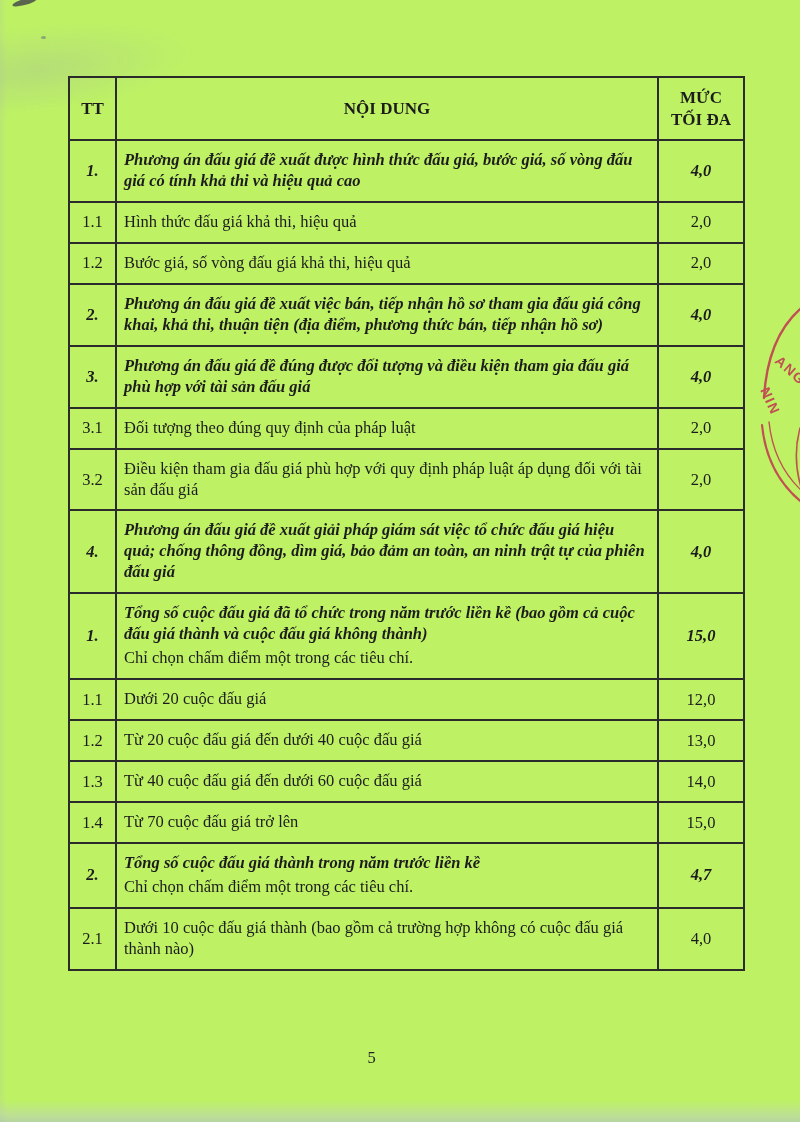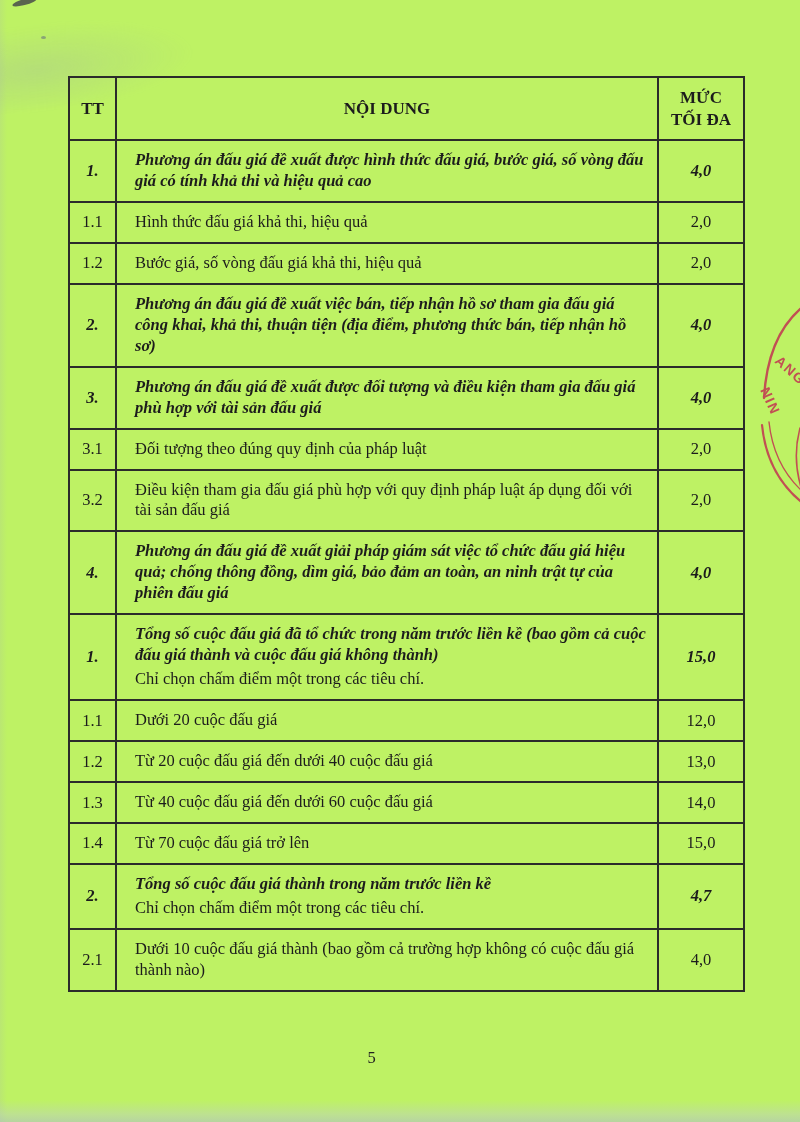--- a/index.html
+++ b/index.html
@@ -42,21 +42,21 @@
   .doc-table th,.doc-table td{
     border:2px solid #2b2b2b;
     vertical-align:middle;
     overflow:hidden;
   }
   .doc-table th{
     font-size:17px;font-weight:bold;text-align:center;
     padding:7px 4px;height:47px;line-height:1.25;
   }
   td.tt{ text-align:center; font-size:16.5px; padding:2px 2px;}
-  td.content{ padding:9px 8px 9px 18px; font-size:16.5px; line-height:1.27; }
+  td.content{ padding:9px 8px 9px 7px; font-size:16.5px; line-height:1.27; }
   td.score{ text-align:center; font-size:16.5px; padding:2px 3px; }
   .note{ font-style:normal; font-weight:normal; margin-top:3px; }
   tr.section td.tt, tr.section td.score, tr.section .main-text{ font-weight:bold; font-style:italic; }
   tr.sub td.tt, tr.sub td.score, tr.sub .main-text{ }
   tr.roman td.tt, tr.roman td.score, tr.roman .main-text{ font-weight:bold; font-style:normal; }
   
   .stamp-svg{ position:absolute; left:740px; top:290px; width:220px; height:280px; pointer-events:none; opacity:.9; }
   
   .page-number{
     position:absolute;left:0;top:1048px;width:743px;text-align:center;
@@ -111,21 +111,21 @@
         <tr class="section">
           <td class="tt">2.</td>
           <td class="content">
             <div class="main-text">Phương án đấu giá đề xuất việc bán, tiếp nhận hồ sơ tham gia đấu giá công khai, khả thi, thuận tiện (địa điểm, phương thức bán, tiếp nhận hồ sơ)</div>
           </td>
           <td class="score">4,0</td>
         </tr>
         <tr class="section">
           <td class="tt">3.</td>
           <td class="content">
-            <div class="main-text">Phương án đấu giá đề xuất được đối tượng và điều kiện tham gia đấu giá phù hợp với tài sản đấu giá</div>
+            <div class="main-text">Phương án đấu giá đề đúng được đối tượng và điều kiện tham gia đấu giá phù hợp với tài sản đấu giá</div>
           </td>
           <td class="score">4,0</td>
         </tr>
         <tr class="sub">
           <td class="tt">3.1</td>
           <td class="content">
             <div class="main-text">Đối tượng theo đúng quy định của pháp luật</div>
           </td>
           <td class="score">2,0</td>
         </tr>

